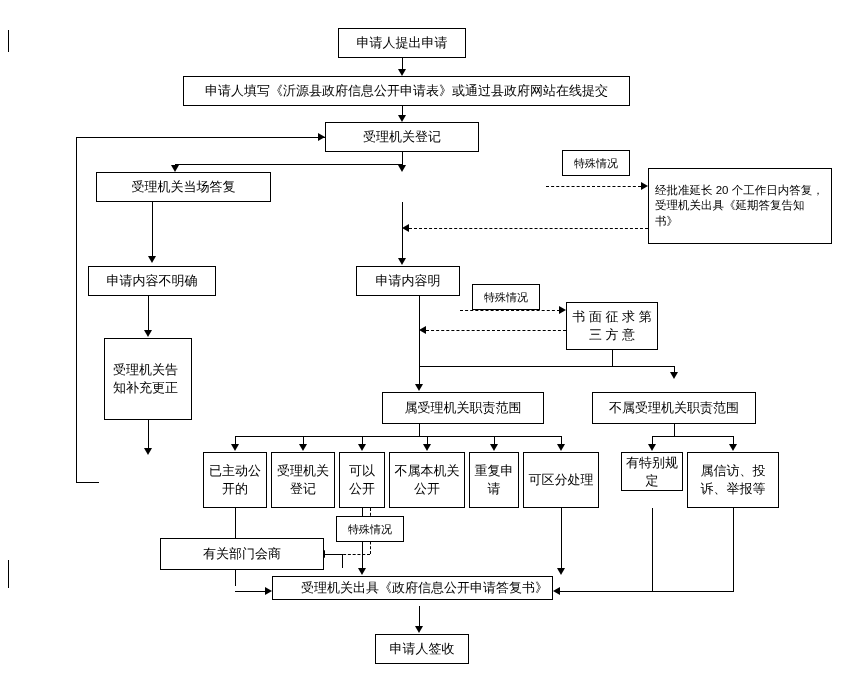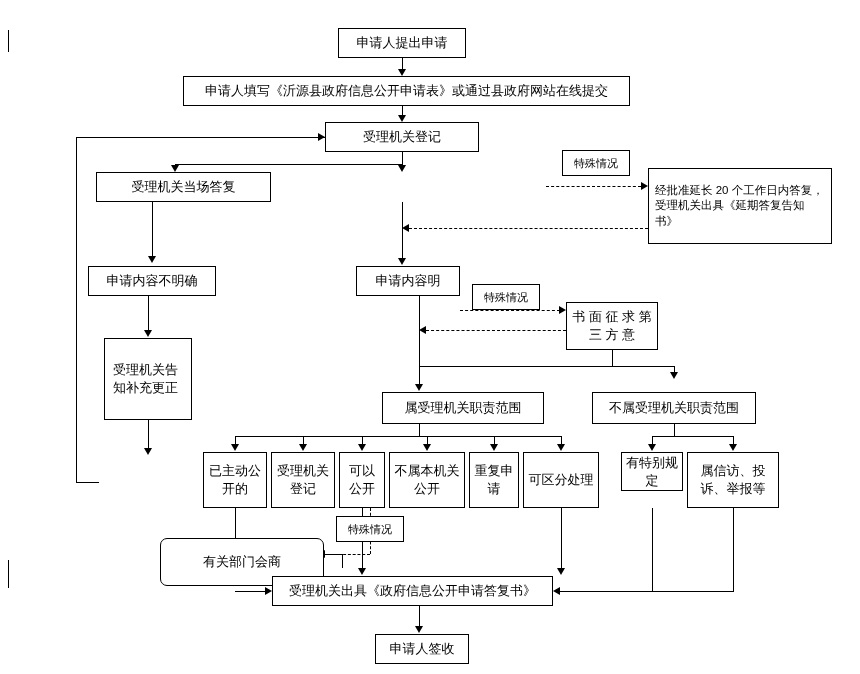--- a/index.html
+++ b/index.html
@@ -207,17 +207,17 @@
   <div class="node" style="left:592px; top:380px; width:164px; height:32px;margin-top:12px;"><span>不属受理机关职责范围</span></div>
   <div class="node" style="left:203px; top:452px; width:64px; height:56px;text-align:center;"><span>已主动公开的</span></div>
   <div class="node" style="left:271px; top:452px; width:64px; height:56px;"><span>受理机关登记</span></div>
   <div class="node" style="left:339px; top:452px; width:46px; height:56px;"><span>可以公开</span></div>
   <div class="node" style="left:389px; top:452px; width:76px; height:56px;"><span>不属本机关公开</span></div>
   <div class="node" style="left:523px; top:452px; width:76px; height:56px;"><span>可区分处理</span></div>
   <div class="node" style="left:469px; top:452px; width:50px; height:56px;"><span>重复申请</span></div>
   <div class="node" style="left:621px; top:452px; width:62px; height:39px;font-family:Liberation Serif, serif;"><span>有特别规定</span></div>
   <div class="node" style="left:687px; top:452px; width:92px; height:56px;"><span>属信访、投诉、举报等</span></div>
   <div class="node tiny" style="left:336px; top:516px; width:68px; height:26px;"><span>特殊情况</span></div>
-  <div class="node" style="left:160px; top:538px; width:164px; height:48px;border-radius:7px;"><span>有关部门会商</span></div>
-  <div class="node" style="left:272px; top:576px; width:281px; height:30px;"><span>受理机关出具《政府信息公开申请答复书》</span></div>
+  <div class="node" style="left:160px; top:538px; width:164px; height:32px;"><span>有关部门会商</span></div>
+  <div class="node" style="left:272px; top:576px; width:281px; height:24px;justify-content:flex-end;"><span>受理机关出具《政府信息公开申请答复书》</span></div>
   <div class="node" style="left:375px; top:634px; width:94px; height:30px;"><span>申请人签收</span></div>
 
 </div>
 
 </body></html>

